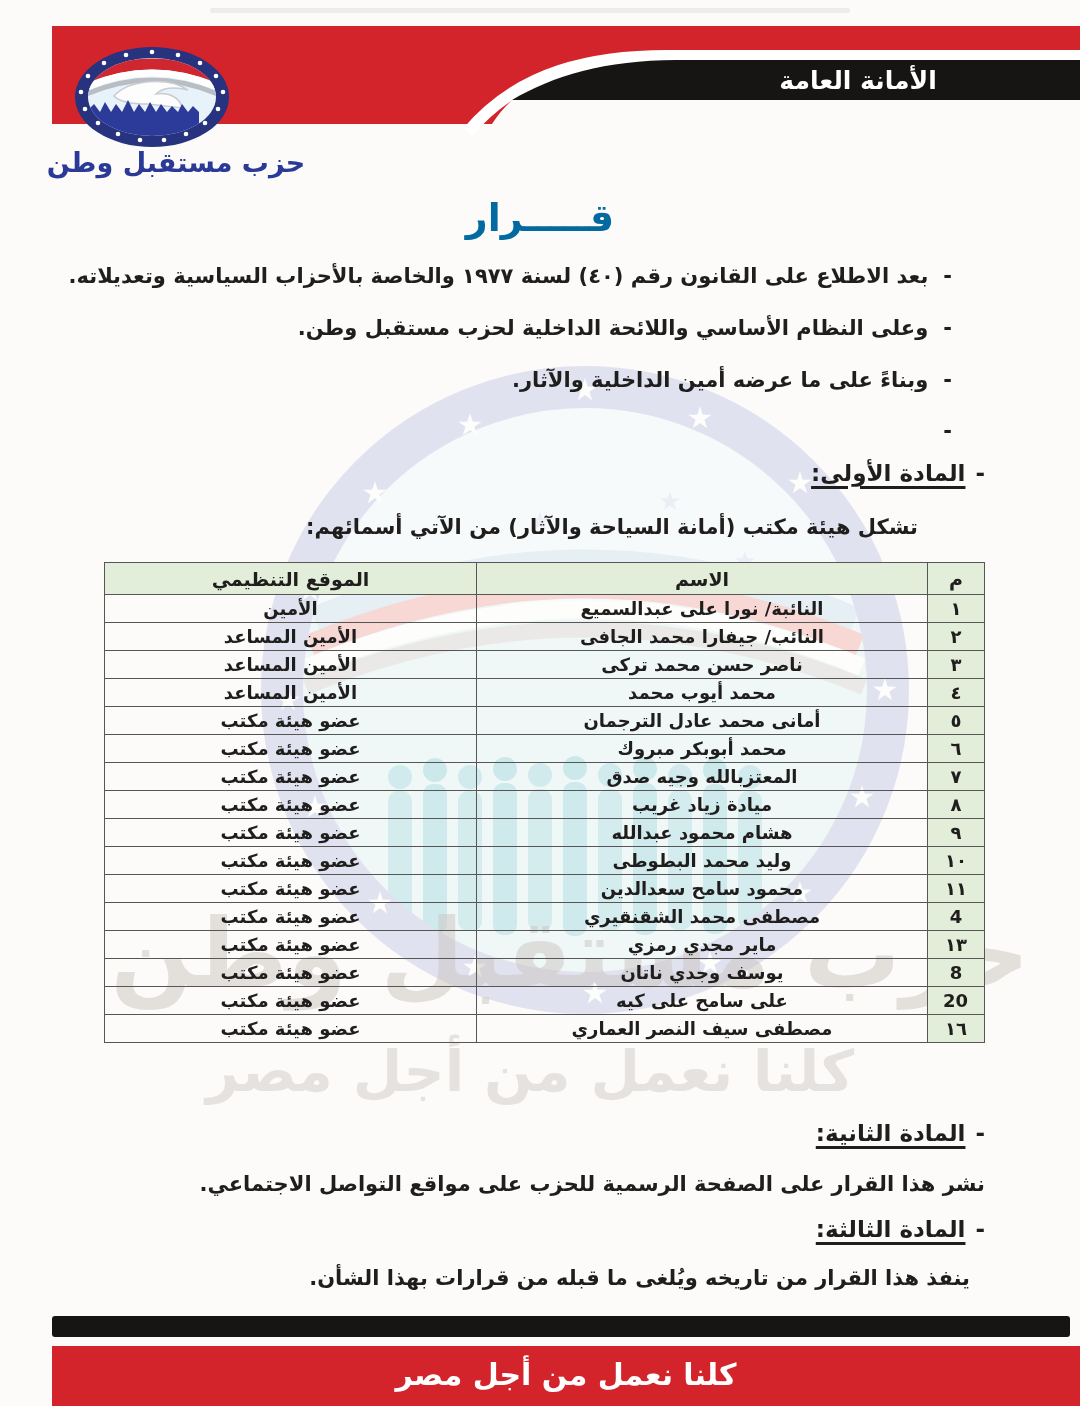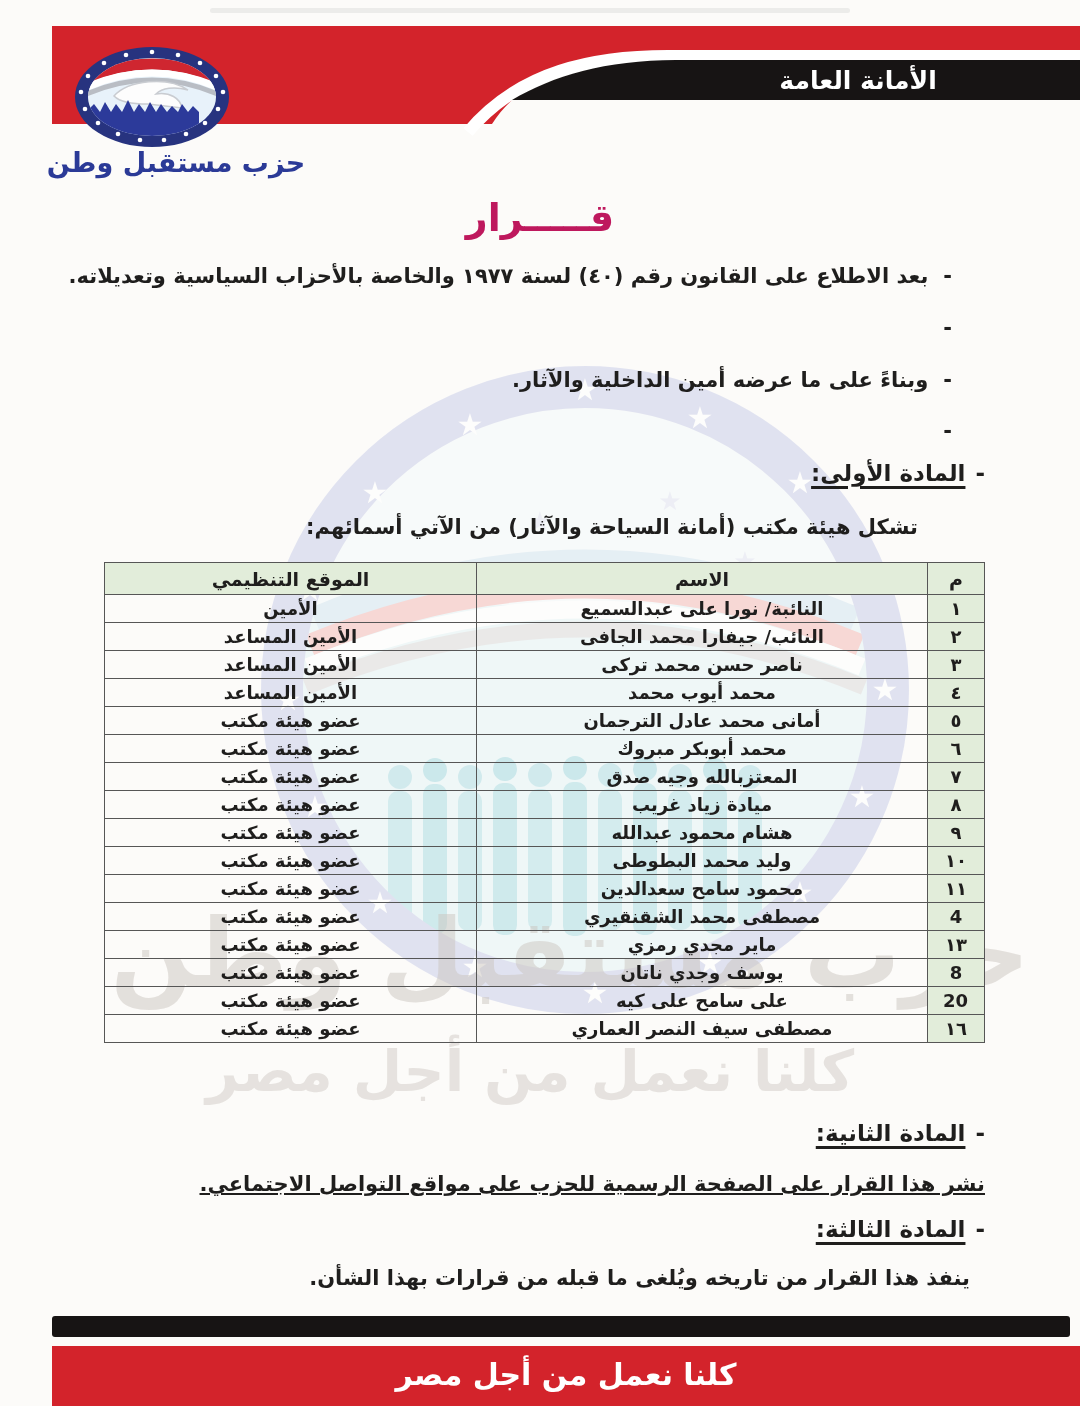--- a/index.html
+++ b/index.html
@@ -18,30 +18,30 @@
     color:#2b3a97;font-size:27px;letter-spacing:.5px;
   }
   .top-streak{left:210px;top:8px;width:640px;height:5px;background:#ececea;border-radius:3px;}
   
   #wm-svg{left:240px;top:345px;width:690px;height:700px;opacity:.5;z-index:0;}
   .ghost{color:#ccc6c0;z-index:0;white-space:nowrap;text-align:center;}
   #ghost-party{left:90px;top:898px;width:960px;font-size:96px;opacity:.5;letter-spacing:2px;}
   #ghost-slogan{left:140px;top:1038px;width:780px;font-size:57px;opacity:.45;letter-spacing:1px;}
   
   .content{position:absolute;z-index:1;}
-  #doc-title{left:0;top:196px;width:1080px;text-align:center;font-size:38px;color:#be185d;}
+  #doc-title{left:0;top:196px;width:1080px;text-align:center;font-size:38px;color:#0369a1;}
   #preamble{right:128px;left:50px;top:264px;list-style:none;margin:0;padding:0;}
   #preamble li{display:flex;gap:15px;justify-content:flex-start;font-size:21px;margin-bottom:27px;line-height:1.18;}
   .dash{flex:0 0 auto;}
   .article-heading{font-size:23px;display:flex;gap:10px;align-items:baseline;}
   .article-heading .label{text-decoration:underline;text-decoration-thickness:2.5px;text-underline-offset:5px;}
   #article1-heading{right:95px;top:460px;}
   #article1-intro{right:162px;top:515px;font-size:21px;text-align:center;}
   #article2-heading{right:95px;top:1120px;}
-  #article2-body{right:95px;top:1172px;font-size:21px;text-decoration:underline;}
+  #article2-body{right:95px;top:1172px;font-size:21px;}
   #article3-heading{right:95px;top:1216px;}
   #article3-body{right:110px;top:1266px;font-size:21px;}
   
   #members-table{
     right:95px;top:562px;width:880px;border-collapse:collapse;
     table-layout:fixed;background:transparent;
   }
   #members-table th,#members-table td{
     border:1.5px solid #565656;text-align:center;vertical-align:middle;
     padding:0 16px;overflow:hidden;white-space:nowrap;
@@ -175,20 +175,21 @@
 
 <h1 id="doc-title" class="content" style="margin:0;">قـــــرار</h1>
 
 <ul id="preamble" class="content">
   <li>
     <span class="dash">-</span>
     <span>بعد الاطلاع على القانون رقم (٤٠) لسنة ١٩٧٧ والخاصة بالأحزاب السياسية وتعديلاته.</span>
   </li>
   <li>
     <span class="dash">-</span>
+    <span>وعلى النظام الأساسي واللائحة الداخلية لحزب مستقبل وطن.</span>
   </li>
   <li>
     <span class="dash">-</span>
     <span>وبناءً على ما عرضه أمين الداخلية والآثار.</span>
   </li>
   <li>
     <span class="dash">-</span>
   </li>
 </ul>
 

